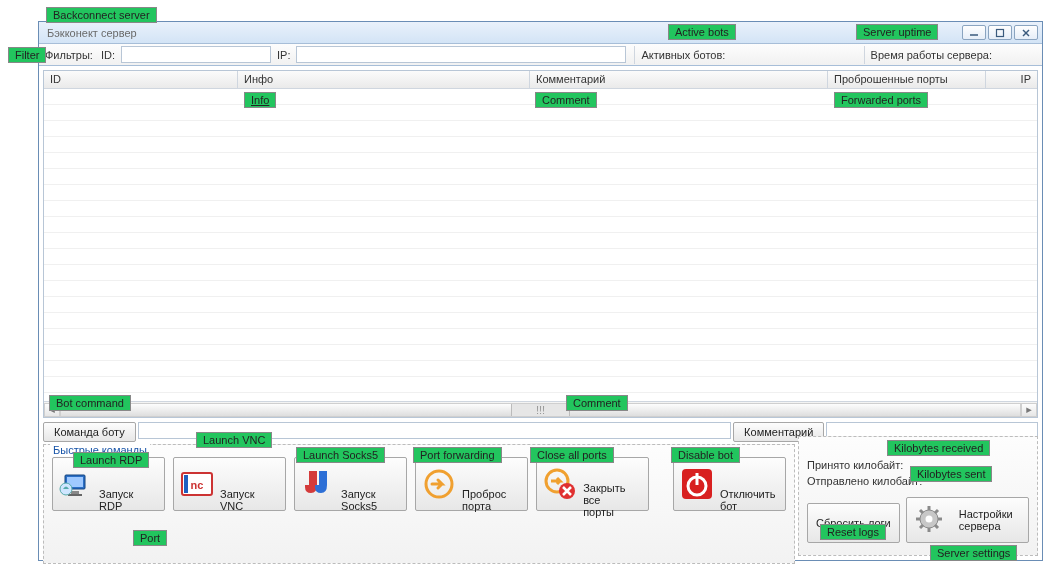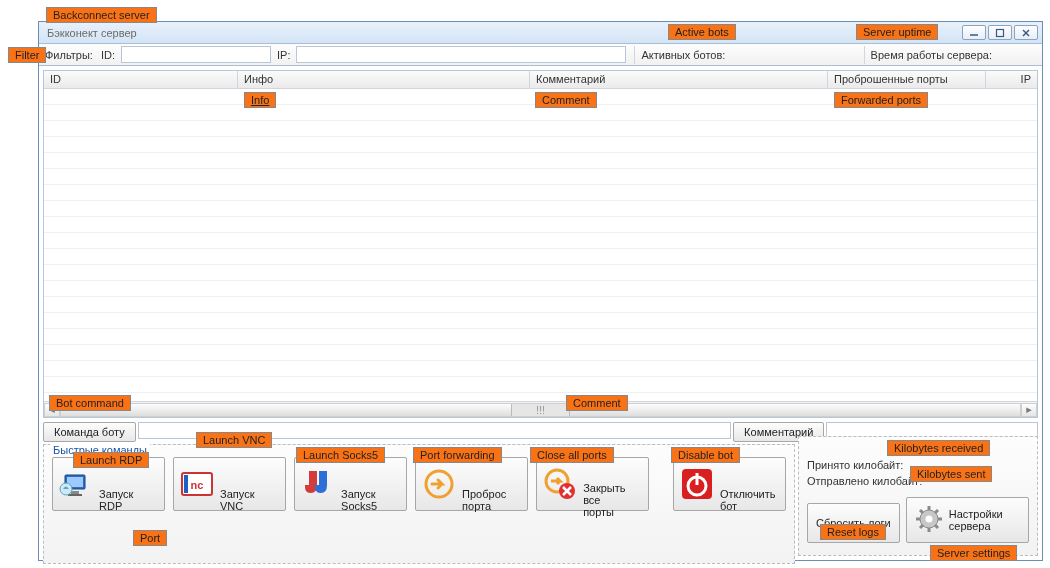--- a/index.html
+++ b/index.html
@@ -2,21 +2,21 @@
 <html><head>
 <meta charset="utf-8">
 <style>
   * { box-sizing: border-box; font-family: "Segoe UI", Tahoma, sans-serif; font-size: 11px; }
   html, body { margin:0; padding:0; }
   body { background:#fff; color:#222; width:1050px; height:568px; position:relative; }
 
   
   .callout {
     position:absolute;
-    background:#f97316;
+    background:#22c55e;
     border:1px solid #888;
     padding:1px 6px;
     font-size:11px;
     z-index:50;
     white-space:nowrap;
   }
 
   .window {
     position:absolute;
     left:38px; top:21px; width:1005px; height:540px;
@@ -149,21 +149,21 @@
     padding:6px 8px 4px 8px;
   }
   .rp-line { color:#333; margin:4px 0; }
   .rp-bot { display:flex; gap:6px; align-items:flex-end; margin-top:10px;}
   .settingsbtn {
     flex:1;
     height:46px;
     border:1px solid #a7a7a7;
     background:linear-gradient(#fdfdfd,#e7e7e7);
     border-radius:2px;
-    display:flex;align-items:center;gap:6px;padding:16px 8px;
+    display:flex;align-items:center;gap:16px;padding:16px 8px;
   }
 
   .portline { position:absolute; left:120px; bottom:8px; display:flex;align-items:center;gap:6px;}
   .portline .txt2 { border:1px solid #b8c6d6; height:18px; width:60px; padding:0 3px;}
   .spare { border:1px solid #b8c6d6; height:18px; width:120px; background:#fff;}
 </style>
 </head>
 <body>
 
 <div class="callout" style="left:46px; top:7px;">Backconnect server</div>

